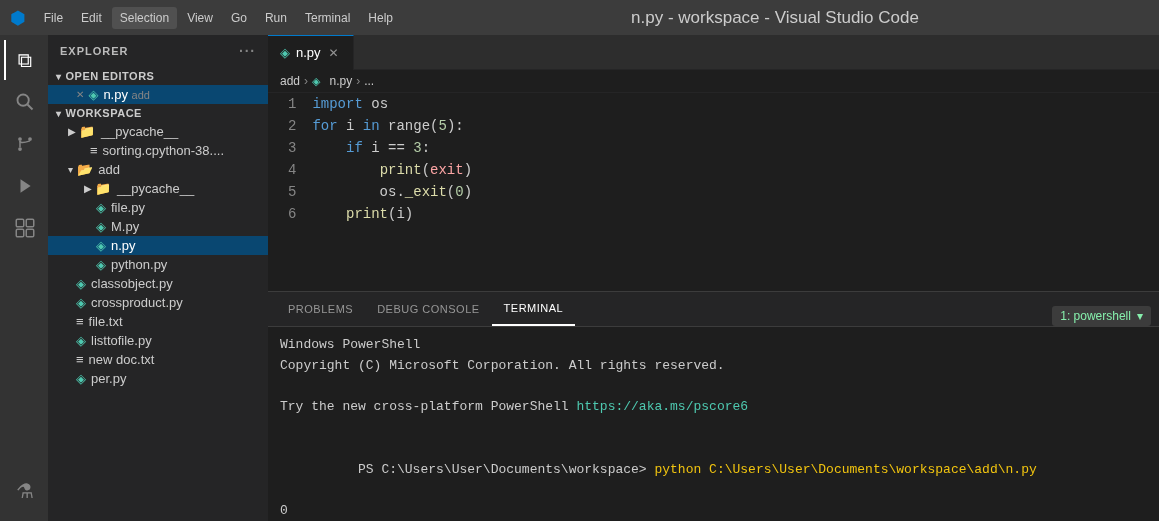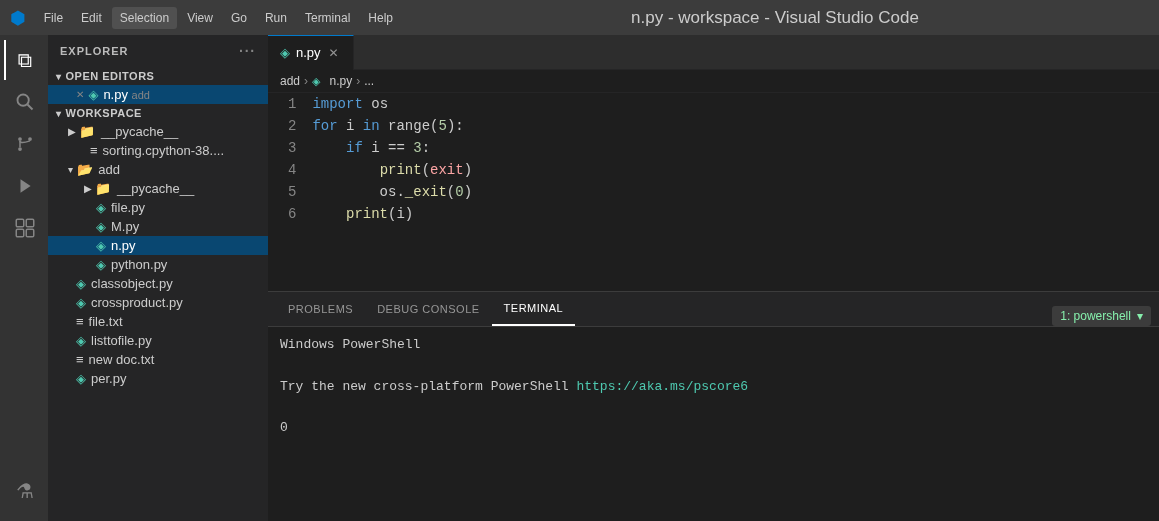--- a/index.html
+++ b/index.html
@@ -504,22 +504,26 @@
         <div class="panel-tab active">TERMINAL</div>
         <div class="panel-actions">
           <button class="panel-dropdown">
             <span>1: powershell</span>
             <span>▾</span>
           </button>
         </div>
       </div>
       <div class="panel-content">
         <div class="terminal-line terminal-cmd">Windows PowerShell</div>
+        <div class="terminal-line terminal-cmd">Copyright (C) Microsoft Corporation. All rights reserved.</div>
         <div class="terminal-line">&nbsp;</div>
         <div class="terminal-line terminal-cmd">Try the new cross-platform PowerShell <span class="terminal-url">https://aka.ms/pscore6</span></div>
         <div class="terminal-line">&nbsp;</div>
+        <div class="terminal-line">
+          <span class="terminal-prompt">PS C:\Users\User\Documents\workspace&gt; </span><span class="terminal-python">python C:\Users\User\Documents\workspace\add\n.py</span>
+        </div>
         <div class="terminal-line terminal-output">0</div>
 
       </div>
     </div>
 
   </div>
 </div>
 
 </body></html>

